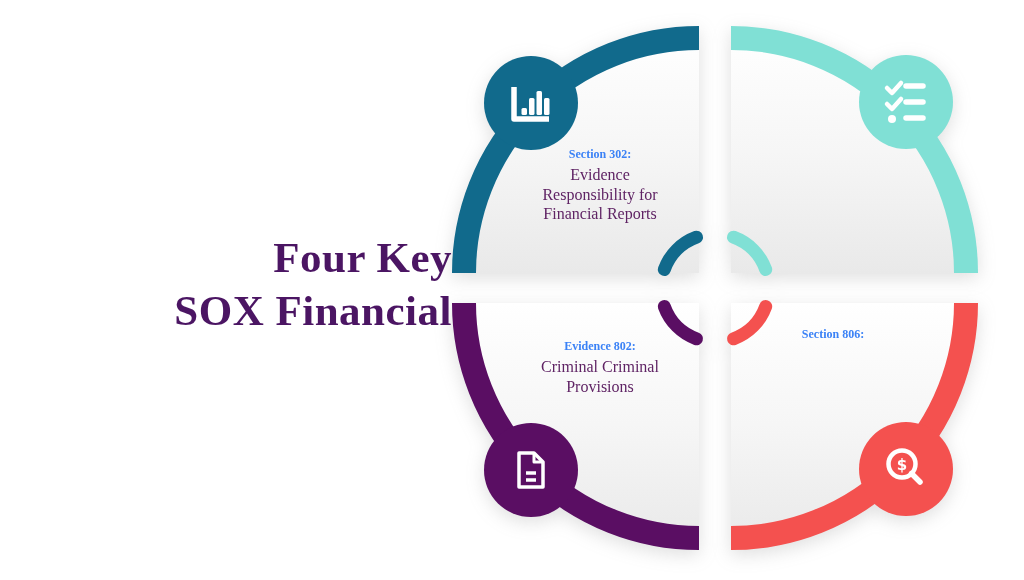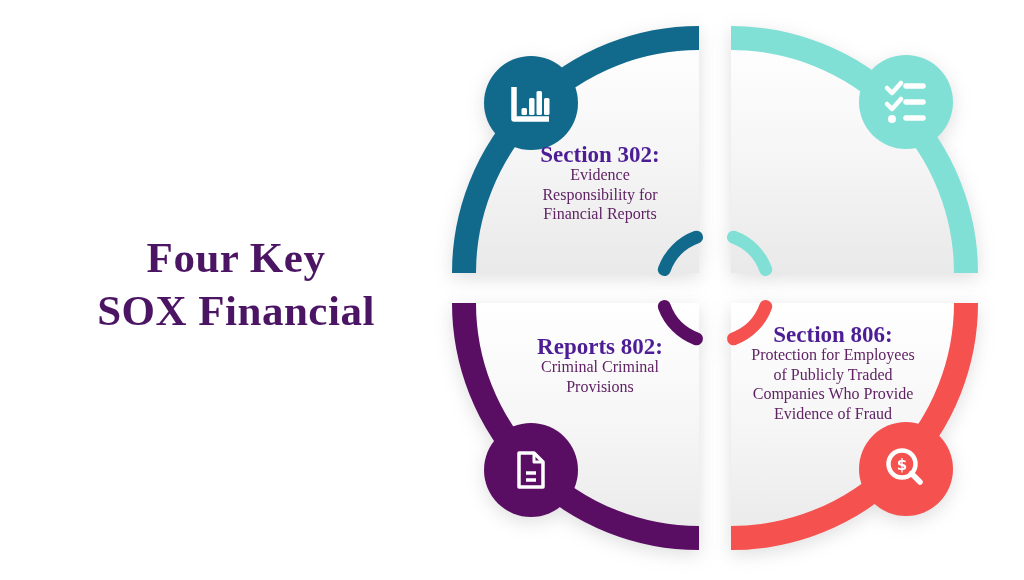--- a/index.html
+++ b/index.html
@@ -7,35 +7,35 @@
     position:relative;
     width:1024px;height:580px;
     background:#ffffff;
     overflow:hidden;
     font-family:"Liberation Serif","DejaVu Serif",serif;
   }
   .diagram-svg{position:absolute;left:0;top:0;}
   .piece{filter:drop-shadow(0 5px 9px rgba(110,110,110,0.22));}
   .page-title{
     position:absolute;left:20px;top:231px;width:432px;
-    text-align:center;
+    text-align:right;
     font-size:43px;line-height:53px;
     color:#4b1563;
     font-weight:600;
     letter-spacing:0.5px;
   }
   .label{
     position:absolute;width:260px;text-align:center;
     color:#5f2364;
     font-size:16px;line-height:19.5px;
   }
   .label .heading{
     font-weight:bold;
-    font-size:23px;line-height:21px;
-    color:#4c1d95;
+    font-size:12px;line-height:21px;
+    color:#3b82f6;
   }
   .label-302{left:470px;top:144px;}
   .label-404{left:700px;top:144px;}
   .label-802{left:470px;top:336px;}
   .label-806{left:703px;top:324px;}
 </style>
 </head>
 <body>
 
 <div class="stage">
@@ -113,30 +113,24 @@
     <div class="heading">Section 302:</div>
     <div>
       <div>Evidence</div>
       <div>Responsibility for</div>
       <div>Financial Reports</div>
     </div>
   </div>
 
 
   <div class="label label-802">
-    <div class="heading">Reports 802:</div>
+    <div class="heading">Evidence 802:</div>
     <div>
       <div>Criminal Criminal</div>
       <div>Provisions</div>
     </div>
   </div>
 
   <div class="label label-806">
     <div class="heading">Section 806:</div>
-    <div>
-      <div>Protection for Employees</div>
-      <div>of Publicly Traded</div>
-      <div>Companies Who Provide</div>
-      <div>Evidence of Fraud</div>
-    </div>
   </div>
 
 </div>
 
 </body></html>

